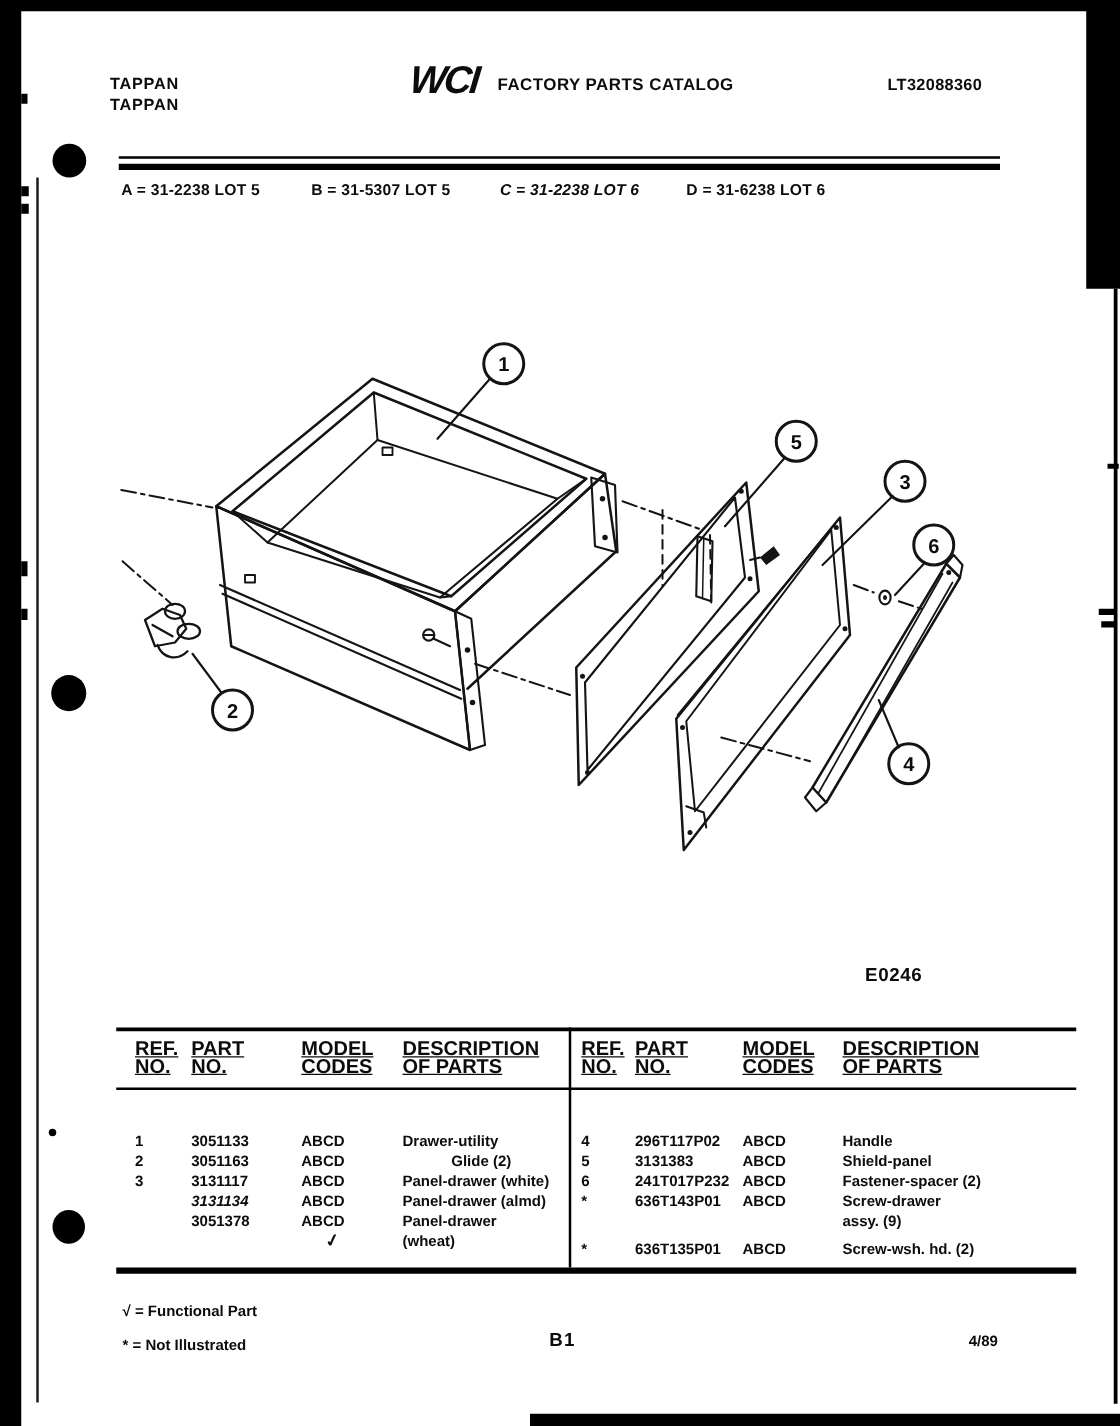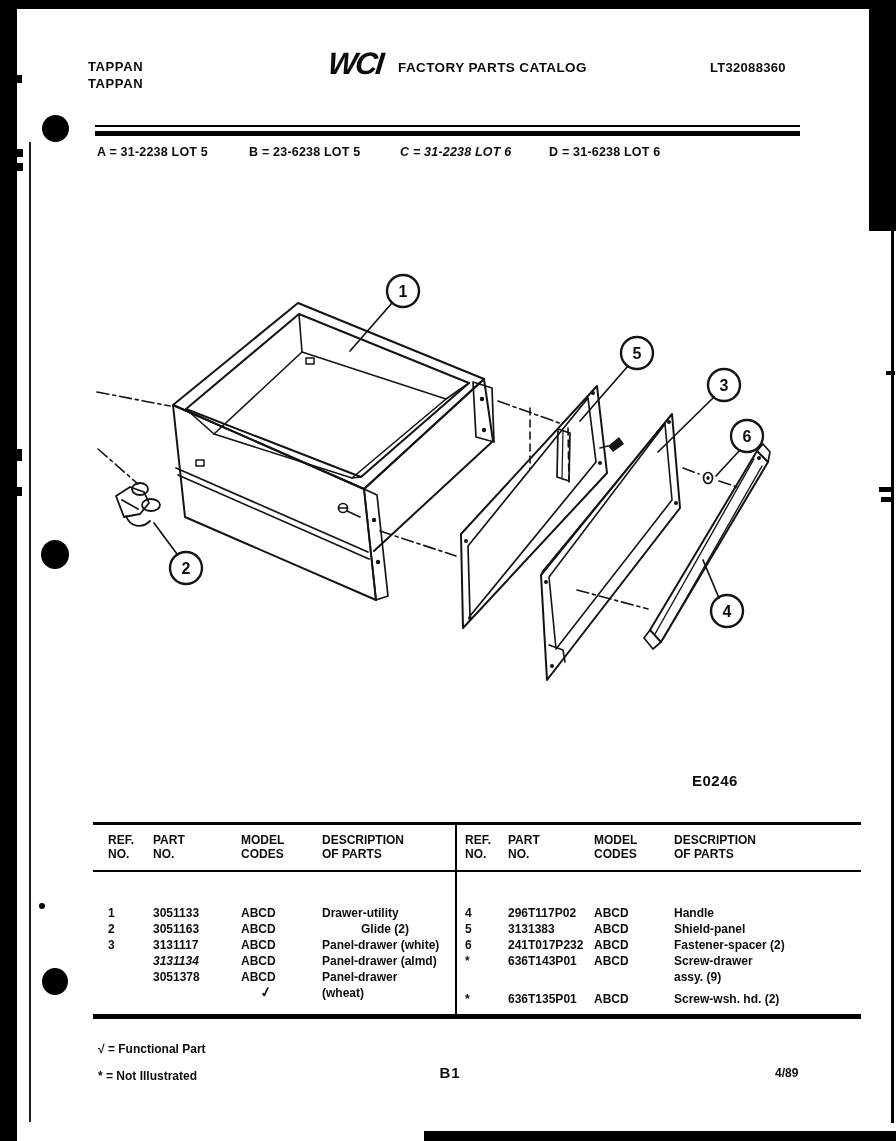--- a/index.html
+++ b/index.html
@@ -7,21 +7,21 @@
        font-family:"Liberation Sans", sans-serif;color:#0c0c0c;overflow:hidden;}
   .abs{position:absolute;}
   .bar{position:absolute;background:#000;}
   .dot{position:absolute;background:#000;border-radius:50%;}
   .hdr-brand{font-size:13px;font-weight:700;letter-spacing:.6px;line-height:17px;}
   .hdr-title{font-size:13.5px;font-weight:700;letter-spacing:.4px;}
   .hdr-doc{font-size:13px;font-weight:700;letter-spacing:.3px;}
   .wci{font-size:31px;font-weight:900;font-style:italic;letter-spacing:-2px;transform:skewX(-6deg);}
   .models span{position:absolute;font-size:12.5px;font-weight:700;letter-spacing:.2px;white-space:nowrap;}
   .figcode{font-size:15px;font-weight:700;letter-spacing:.5px;}
-  .tbl-h{position:absolute;font-size:12px;font-weight:700;line-height:14px;white-space:pre-line;}
+  .tbl-h{position:absolute;font-size:16px;font-weight:700;line-height:14px;white-space:pre-line;text-decoration:underline;}
   .trow span{position:absolute;font-size:12px;font-weight:700;white-space:nowrap;}
   .legend{font-size:12px;font-weight:700;}
   .pageno{font-size:15px;font-weight:700;letter-spacing:1px;}
   .datecode{font-size:12px;font-weight:700;}
   svg text{font-family:"Liberation Sans",sans-serif;font-weight:700;}
 </style>
 </head>
 <body>
 
 <div class="bar" style="left:0;top:0;width:896px;height:9px;"></div>
@@ -49,21 +49,21 @@
 </div>
 <div class="abs wci" style="left:328px;top:46px;">WCI</div>
 <div class="abs hdr-title" style="left:398px;top:60px;">FACTORY PARTS CATALOG</div>
 <div class="abs hdr-doc" style="left:710px;top:60px;">LT32088360</div>
 
 <div class="bar" style="left:95px;top:125px;width:705px;height:2px;"></div>
 <div class="bar" style="left:95px;top:131px;width:705px;height:5px;"></div>
 
 <div class="abs models" style="left:0;top:145px;width:896px;height:18px;">
   <span style="left:97px;">A = 31-2238 LOT 5</span>
-  <span style="left:249px;">B = 23-6238 LOT 5</span>
+  <span style="left:249px;">B = 31-5307 LOT 5</span>
   <span style="left:400px;font-style:italic;">C = 31-2238 LOT 6</span>
   <span style="left:549px;">D = 31-6238 LOT 6</span>
 </div>
 
 <svg class="abs" style="left:0;top:0;" width="896" height="1141" viewBox="0 0 896 1141" fill="none" stroke="#141414" stroke-width="2" stroke-linejoin="round" stroke-linecap="round">
 
   <g stroke-width="1.6" stroke-dasharray="12 4 3 4">
     <path d="M97,392 L170,406"></path>
     <path d="M498,401 L562,424"></path>
     <path d="M98,449 L138,484"></path>

